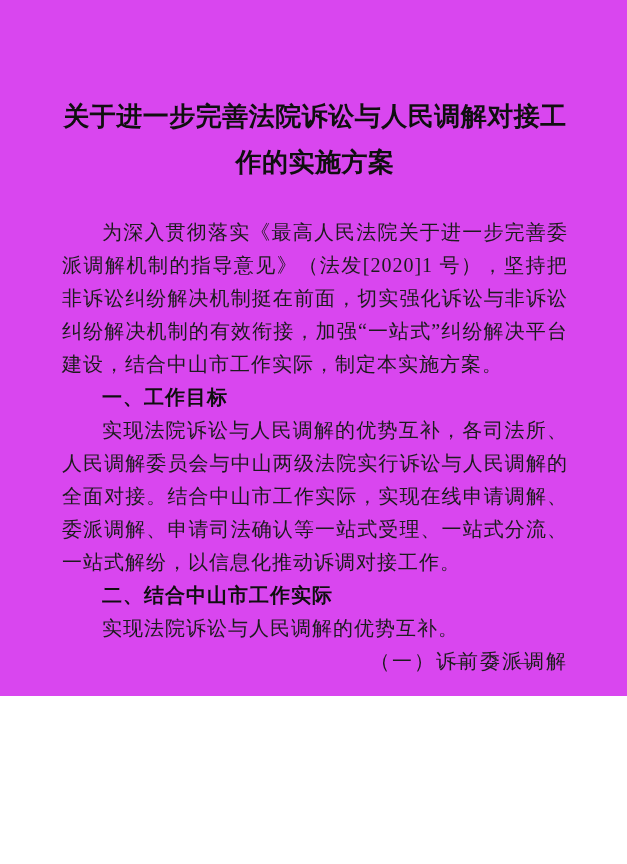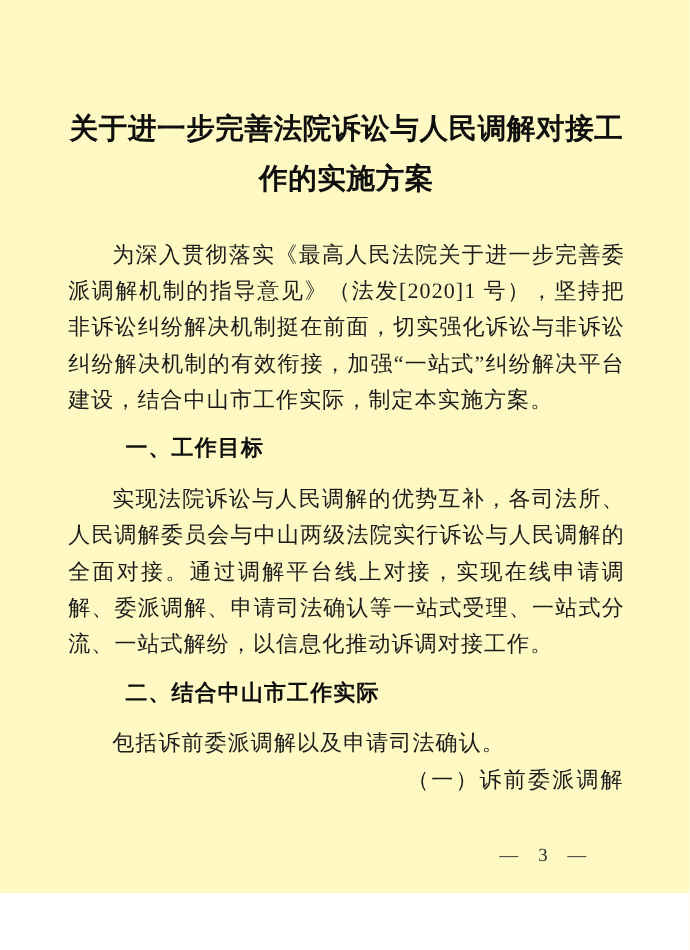--- a/index.html
+++ b/index.html
@@ -3,23 +3,23 @@
 <meta charset="utf-8">
 <style>
   html, body {
     margin: 0;
     padding: 0;
     background: #ffffff;
   }
   .page {
     position: relative;
     width: 627px;
-    height: 812px;
+    height: 696px;
     margin: 0;
-    background: #fef9c3;
+    background: #d946ef;
     box-sizing: border-box;
     padding: 94px 59px 0 62px;
     overflow: hidden;
     color: #1c1c1c;
   }
   .doc-title {
     font-family: "Liberation Serif", "DejaVu Serif", serif;
     font-weight: bold;
     font-size: 26px;
     line-height: 46px;
@@ -32,28 +32,28 @@
     font-family: "Liberation Serif", "DejaVu Serif", serif;
     font-size: 20px;
     line-height: 33px;
     letter-spacing: 1px;
     text-align: justify;
     text-indent: 2em;
     color: #1c1c1c;
     margin: 0;
   }
   .section-heading {
-    font-family: Liberation Mono, monospace;
+    font-family: Liberation Serif, serif;
     font-weight: bold;
     font-size: 20px;
     line-height: 33px;
     letter-spacing: 1px;
     text-indent: 2em;
     color: #0f0f0f;
-    margin: 12px;
+    margin: 0;
   }
   .sub-heading {
     font-family: "Liberation Serif", "DejaVu Serif", serif;
     font-weight: normal;
     font-size: 20px;
     line-height: 33px;
     letter-spacing: 2px;
     text-indent: 2em;
     color: #1c1c1c;
     margin: 0;
@@ -75,25 +75,25 @@
 
 <div class="page">
 
   <h1 class="doc-title">关于进一步完善法院诉讼与人民调解对接工作的实施方案</h1>
 
   <div class="doc-body">
     <p class="para">为深入贯彻落实《最高人民法院关于进一步完善委派调解机制的指导意见》（法发[2020]1 号），坚持把非诉讼纠纷解决机制挺在前面，切实强化诉讼与非诉讼纠纷解决机制的有效衔接，加强“一站式”纠纷解决平台建设，结合中山市工作实际，制定本实施方案。</p>
 
     <h2 class="section-heading">一、工作目标</h2>
 
-    <p class="para">实现法院诉讼与人民调解的优势互补，各司法所、人民调解委员会与中山两级法院实行诉讼与人民调解的全面对接。通过调解平台线上对接，实现在线申请调解、委派调解、申请司法确认等一站式受理、一站式分流、一站式解纷，以信息化推动诉调对接工作。</p>
+    <p class="para">实现法院诉讼与人民调解的优势互补，各司法所、人民调解委员会与中山两级法院实行诉讼与人民调解的全面对接。结合中山市工作实际，实现在线申请调解、委派调解、申请司法确认等一站式受理、一站式分流、一站式解纷，以信息化推动诉调对接工作。</p>
 
     <h2 class="section-heading">二、结合中山市工作实际</h2>
 
-    <p class="para">包括诉前委派调解以及申请司法确认。</p>
+    <p class="para">实现法院诉讼与人民调解的优势互补。</p>
 
     <p class="sub-heading">（一）诉前委派调解</p>
 
   </div>
 
   <div class="page-footer">— 3 —</div>
 
 </div>
 
 </body></html>

